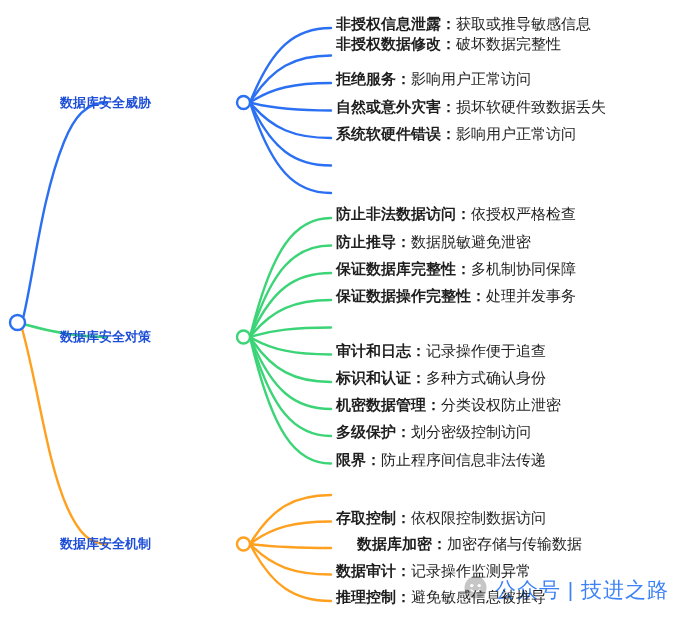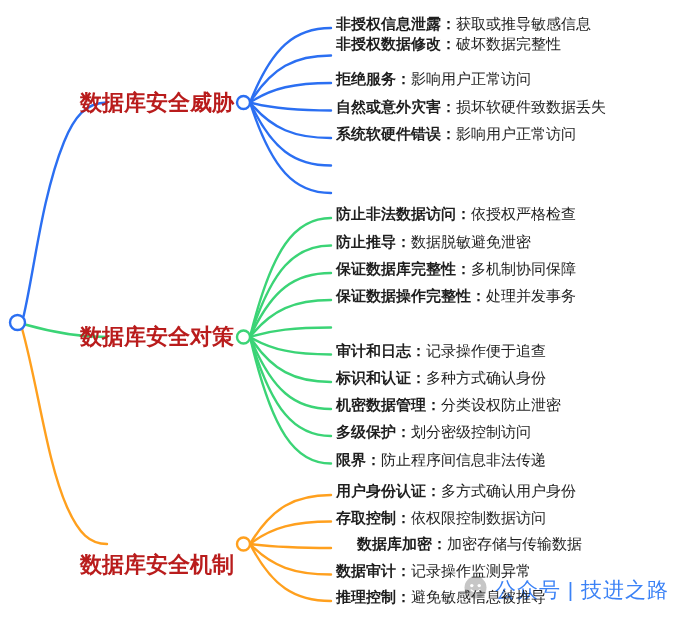--- a/index.html
+++ b/index.html
@@ -30,24 +30,23 @@
     width: 100%;
     height: 100%;
     z-index: 2;
   }
   .branch-label {
     position: absolute;
     left: 60px;
     width: 174px;
     height: 22px;
     line-height: 22px;
-    text-align: right;
-    font-size: 22px;
+    font-size: 13px;
     font-weight: 700;
-    color: #b91c1c;
+    color: #1d4ed8;
     white-space: nowrap;
     cursor: pointer;
   }
   .leaf {
     position: absolute;
     left: 336px;
     height: 20px;
     line-height: 20px;
     font-size: 15px;
     color: #1e1e1e;
@@ -118,22 +117,21 @@
       <div class="branch-label" style="top: 326px;"><span>数据库安全对策</span></div>
       <div class="leaf" style="top: 204px;"><span class="term">防止非法数据访问：</span><span class="desc">依授权严格检查</span></div>
       <div class="leaf" style="top: 259px;"><span class="term">保证数据库完整性：</span><span class="desc">多机制协同保障</span></div>
       <div class="leaf" style="top: 231.5px;"><span class="term">防止推导：</span><span class="desc">数据脱敏避免泄密</span></div>
       <div class="leaf" style="top: 286px;"><span class="term">保证数据操作完整性：</span><span class="desc">处理并发事务</span></div>
       <div class="leaf" style="top: 340.5px;"><span class="term">审计和日志：</span><span class="desc">记录操作便于追查</span></div>
       <div class="leaf" style="top: 368px;"><span class="term">标识和认证：</span><span class="desc">多种方式确认身份</span></div>
       <div class="leaf" style="top: 395px;"><span class="term">机密数据管理：</span><span class="desc">分类设权防止泄密</span></div>
       <div class="leaf" style="top: 422px;"><span class="term">多级保护：</span><span class="desc">划分密级控制访问</span></div>
       <div class="leaf" style="top: 449.5px;"><span class="term">限界：</span><span class="desc">防止程序间信息非法传递</span></div>
-      <div class="branch-label" style="top: 554px;"><span>数据库安全机制</span></div>
-      <div class="leaf" style="top: 481px;"><span class="term">用户身份认证：</span><span class="desc">多方式确认用户身份</span></div>
+      <div class="branch-label" style="top: 533px;"><span>数据库安全机制</span></div>
       <div class="leaf" style="top: 507.5px;"><span class="term">存取控制：</span><span class="desc">依权限控制数据访问</span></div>
       <div class="leaf" style="top: 534px; margin-left: 21px;"><span class="term">数据库加密：</span><span class="desc">加密存储与传输数据</span></div>
       <div class="leaf" style="top: 560.5px;"><span class="term">数据审计：</span><span class="desc">记录操作监测异常</span></div>
       <div class="leaf" style="top: 587px;"><span class="term">推理控制：</span><span class="desc">避免敏感信息被推导</span></div>
     </div>
 
   <div class="watermark">
     <span class="wm-icon">
       <svg width="23" height="23" viewBox="0 0 23 23">
         <circle cx="11.5" cy="11.5" r="11" fill="#c6c6c6"></circle>

